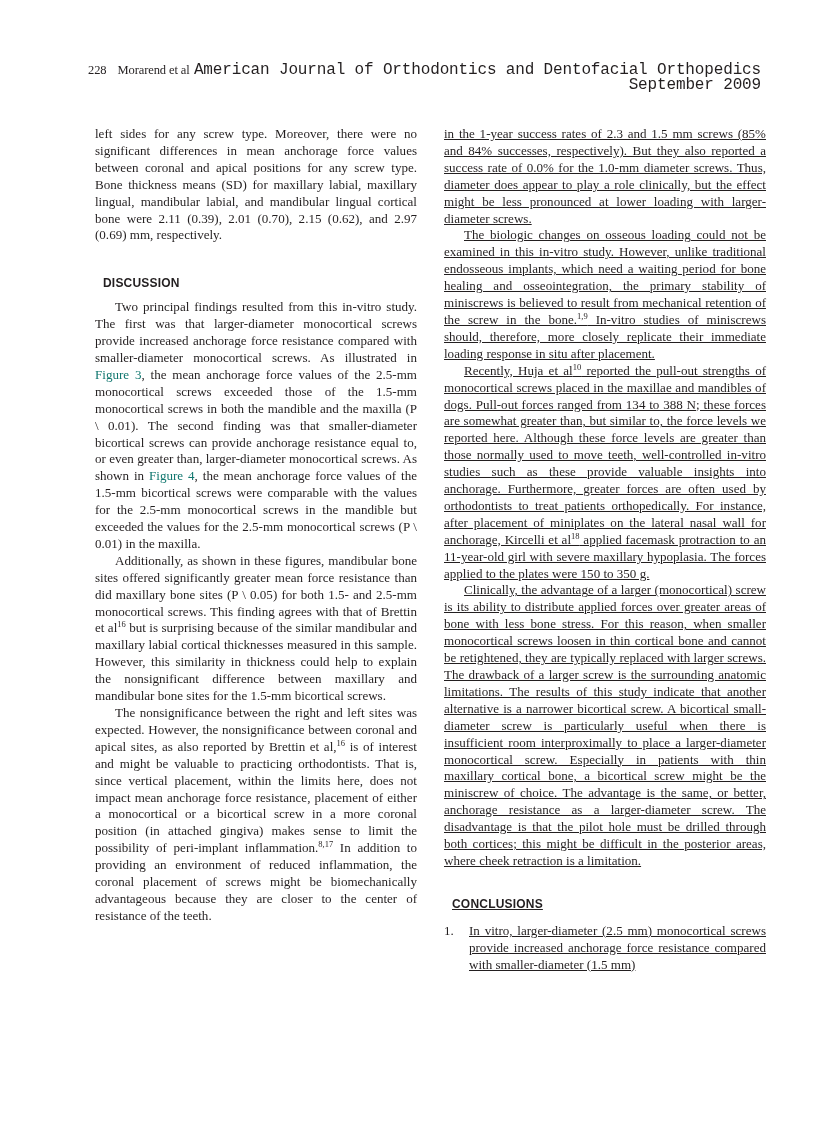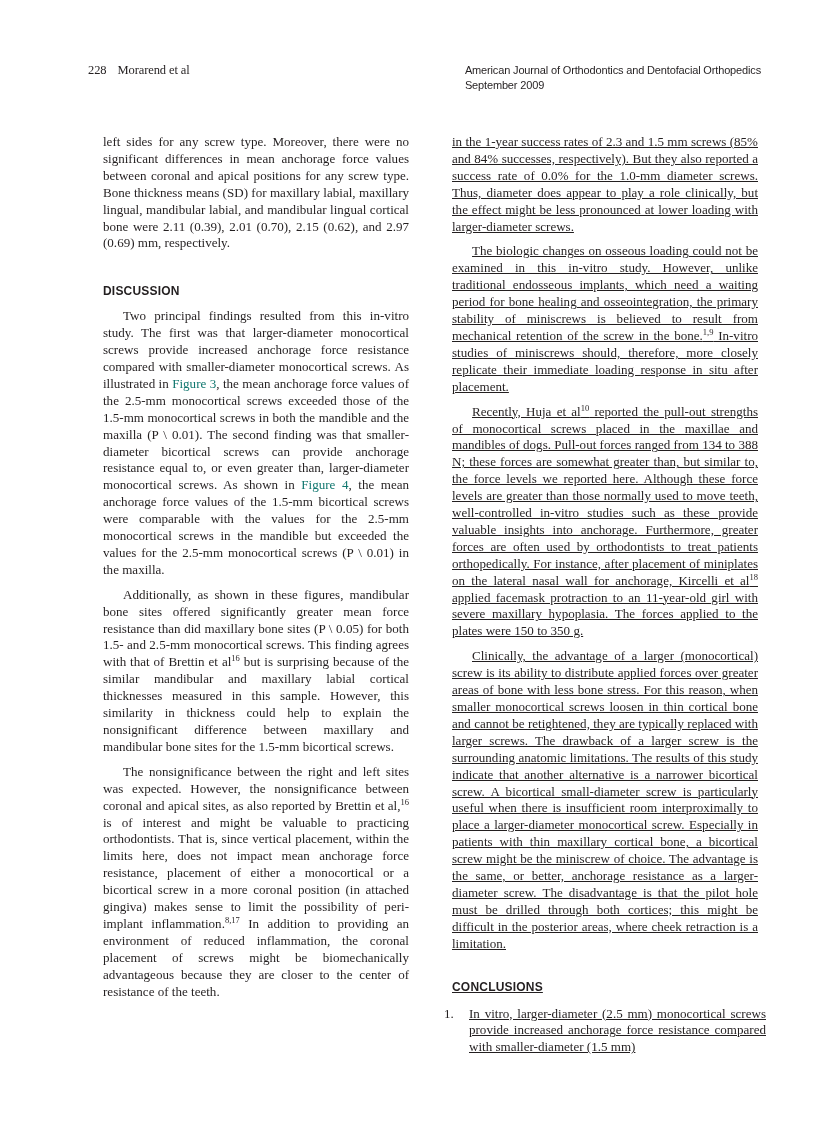--- a/index.html
+++ b/index.html
@@ -1,24 +1,24 @@
 <!DOCTYPE html>
 <html><head>
 <meta charset="utf-8">
 <style>
   html, body { margin: 0; padding: 0; background: #ffffff; }
   body { width: 838px; height: 1122px; position: relative; overflow: hidden; color: #231f20; }
   .page { position: absolute; left: 8px; top: 0; width: 838px; height: 946px; }
   .hdr-left { position: absolute; left: 80px; top: 63px; font-family: "Liberation Serif", serif; font-size: 12.5px; letter-spacing: -0.1px; }
   .hdr-left .pg { margin-right: 8px; }
-  .hdr-right { position: absolute; right: 85px; top: 63px; font-family: Liberation Sans, sans-serif; font-size: 11px; line-height: 15px; letter-spacing: -0.15px; }
+  .hdr-right { position: absolute; right: 85px; top: 63px; text-align: right; font-family: Liberation Mono, monospace; font-size: 16px; line-height: 15px; letter-spacing: -0.15px; }
   .col { position: absolute; top: 126px; width: 322px; font-family: "Liberation Serif", serif; font-size: 13.05px; line-height: 16.9px; text-align: justify; hyphens: none; }
   .col-left { left: 87px; }
   .col-right { left: 436px; text-decoration: underline; }
-  .col p { margin: 8px; }
+  .col p { margin: 0; }
   .col p.ind { text-indent: 20px; }
   .section-head { font-family: "Liberation Sans", sans-serif; font-size: 12px; letter-spacing: 0.2px; margin: 8px; color: #231f20; }
   .sh-disc { margin-top: 31px; margin-bottom: 7px; }
   .sh-conc { margin-top: 26px; margin-bottom: 10px; }
   sup { font-size: 8.5px; line-height: 0; vertical-align: 5px; }
   .figref { color: #0f766e; }
   .list-item { position: relative; padding-left: 25px; }
   .list-item .num { position: absolute; left: 0; top: 0; }
 </style>
 </head>

